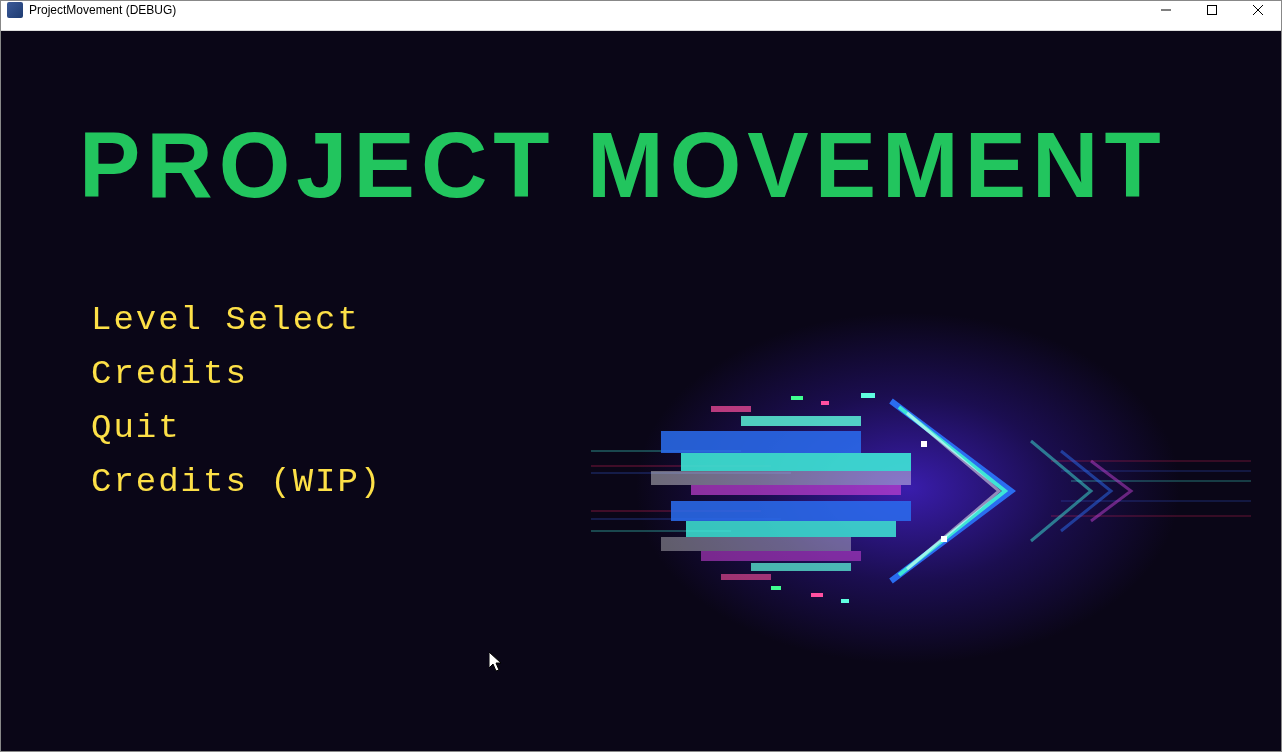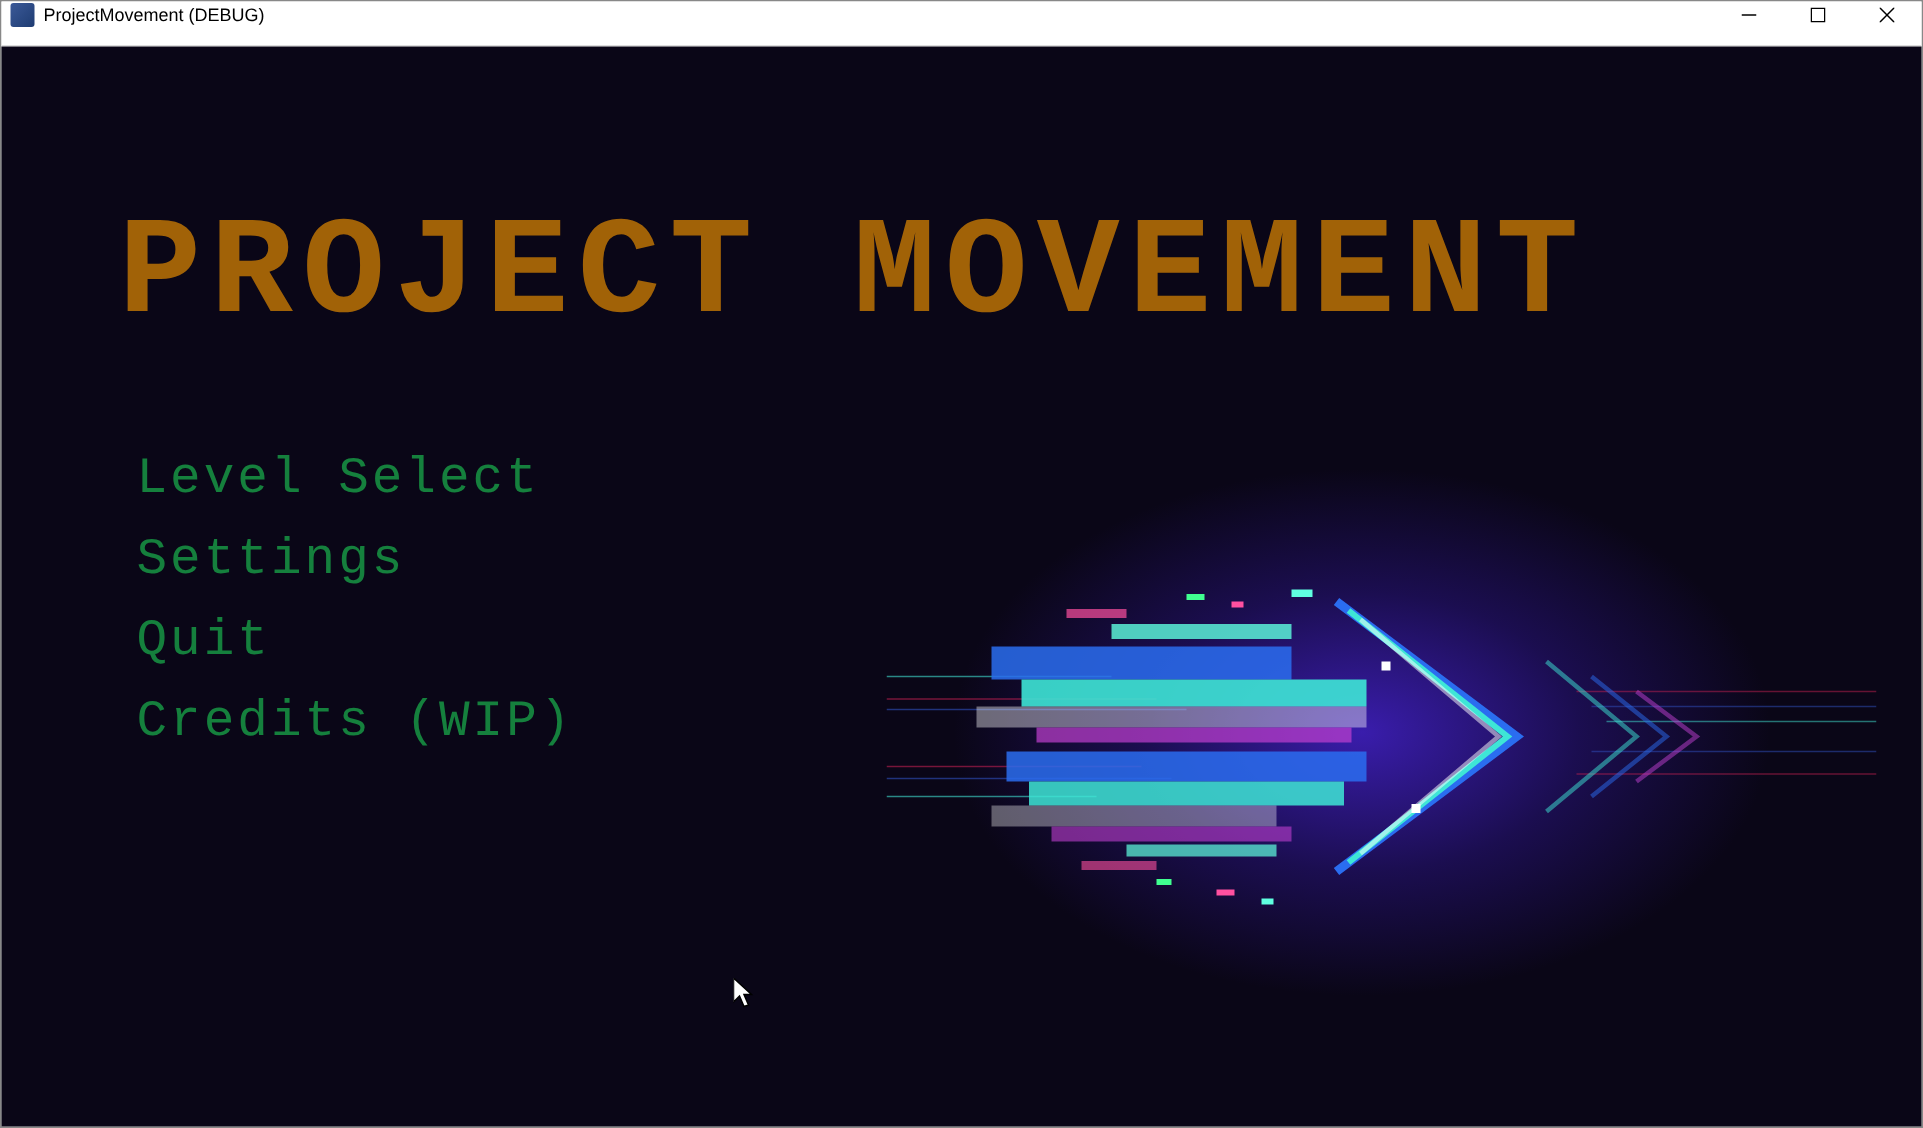--- a/index.html
+++ b/index.html
@@ -69,41 +69,41 @@
       height: 10px;
     }
     .content {
       flex: 1;
       background: #0a0617;
       position: relative;
       overflow: hidden;
     }
     .game-title {
       position: absolute;
-      top: 99px;
+      top: 82px;
       left: 78px;
-      font-family: Liberation Mono, monospace;
+      font-family: Liberation Sans, sans-serif;
       font-size: 92px;
       font-weight: 900;
       letter-spacing: 6px;
-      color: #a16207;
+      color: #22c55e;
       white-space: nowrap;
     }
     .menu {
       position: absolute;
       top: 268px;
       left: 90px;
       display: flex;
       flex-direction: column;
       gap: 12px;
     }
     .menu-item {
       font-family: 'Consolas', 'Courier New', monospace;
       font-size: 34px;
-      color: #15803d;
+      color: #fde047;
       letter-spacing: 2px;
       cursor: pointer;
       background: none;
       border: none;
       text-align: left;
       padding: 2px 0;
     }
     .hero-art {
       position: absolute;
       top: 270px;
@@ -155,21 +155,21 @@
           </svg>
       </button>
     </div>
   </div>
 
   <div class="content">
     <div class="game-title">PROJECT MOVEMENT</div>
 
     <nav class="menu">
       <button class="menu-item">Level Select</button>
-      <button class="menu-item">Settings</button>
+      <button class="menu-item">Credits</button>
       <button class="menu-item">Quit</button>
       <button class="menu-item">Credits (WIP)</button>
     </nav>
 
     <div class="hero-art">
       <svg viewBox="0 0 660 390">
 
         <g stroke-width="1" opacity="0.6">
           <line x1="0" y1="165" x2="180" y2="165" stroke="#c02050"></line>
           <line x1="0" y1="172" x2="200" y2="172" stroke="#3050c0"></line>

